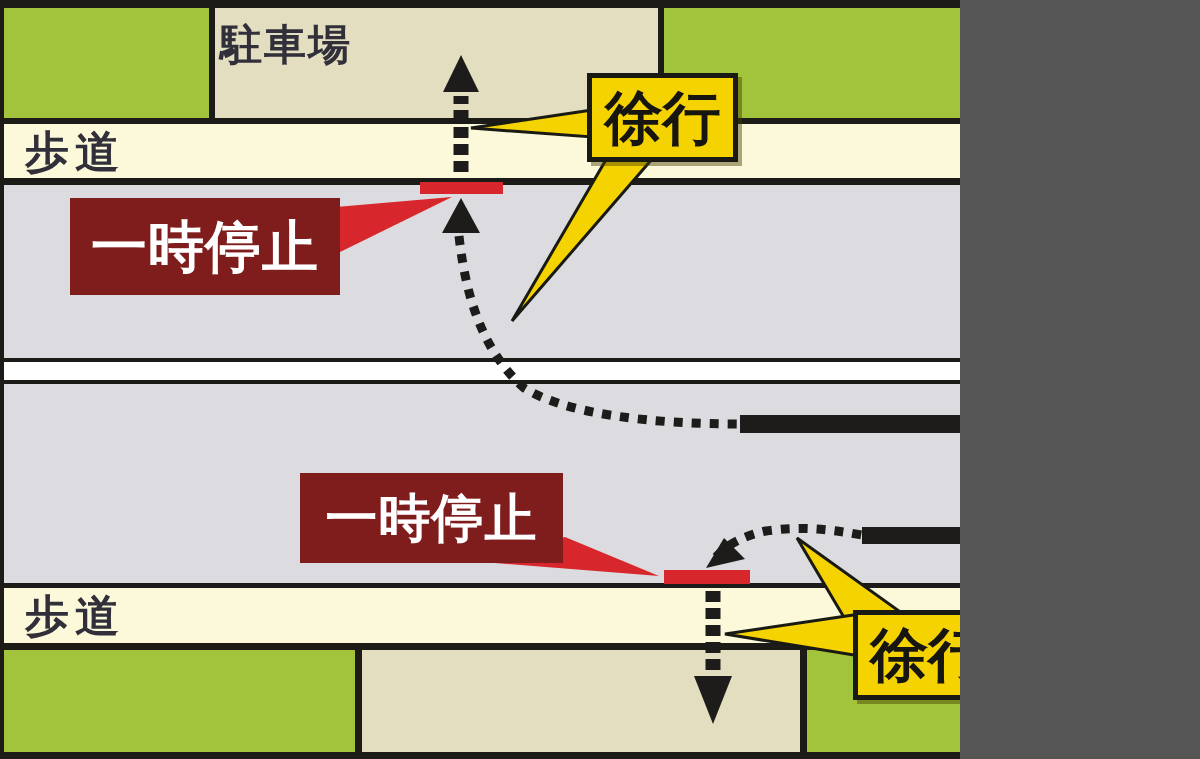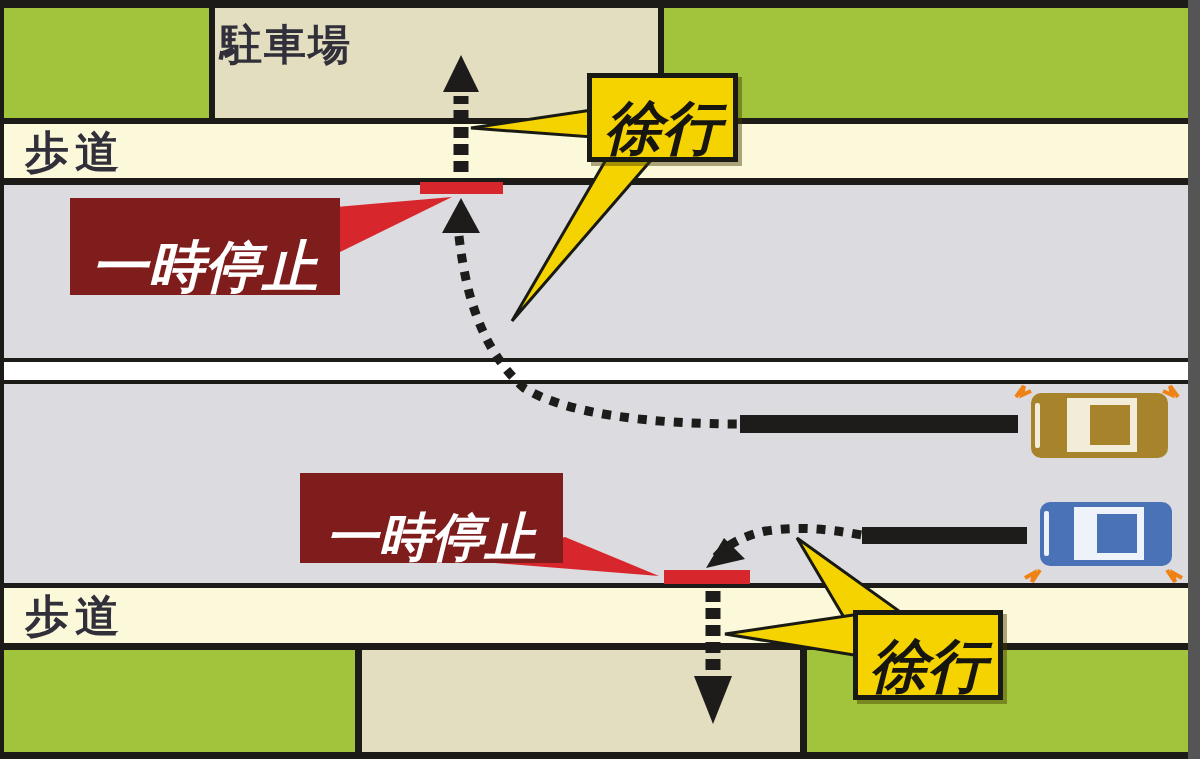--- a/index.html
+++ b/index.html
@@ -1,40 +1,40 @@
 <!DOCTYPE html>
 <html><head>
 <meta charset="utf-8">
 <style>
   html,body{margin:0;padding:0;background:#555;}
   .canvas{
     position:relative;
-    width:1188px;height:759px;
+    width:960px;height:759px;
     background:#1d1b17;
     overflow:hidden;
     font-family:"Liberation Sans","DejaVu Sans",sans-serif;
   }
   .band{position:absolute;}
   .grass{background:#a2c43c;}
   .facility{background:#e2debf;}
   .sidewalk{background:#fcf8da;}
   .road{background:#dcdbdf;}
   .centerline-white{background:#ffffff;}
   .jp-label{
     position:absolute;
     color:#312f3a;
     font-weight:bold;
     white-space:nowrap;
     line-height:1;
   }
   .overlay{position:absolute;left:0;top:0;z-index:5;pointer-events:none;}
   .callout{
     position:absolute;z-index:10;
-    display:flex;align-items:flex-end;justify-content:center;
-    font-weight:bold;white-space:nowrap;line-height:1;font-style:italic;
+    display:flex;align-items:center;justify-content:center;
+    font-weight:bold;white-space:nowrap;line-height:1;
   }
   .callout-red{
     background:#7f1d1d;color:#ffffff;
     font-size:56px;letter-spacing:1px;
   }
   .callout-yellow{
     background:#f5d300;color:#171510;
     border:5px solid #1a1a14;
     box-shadow:4px 4px 0 rgba(70,62,0,0.45);
     font-size:58px;

